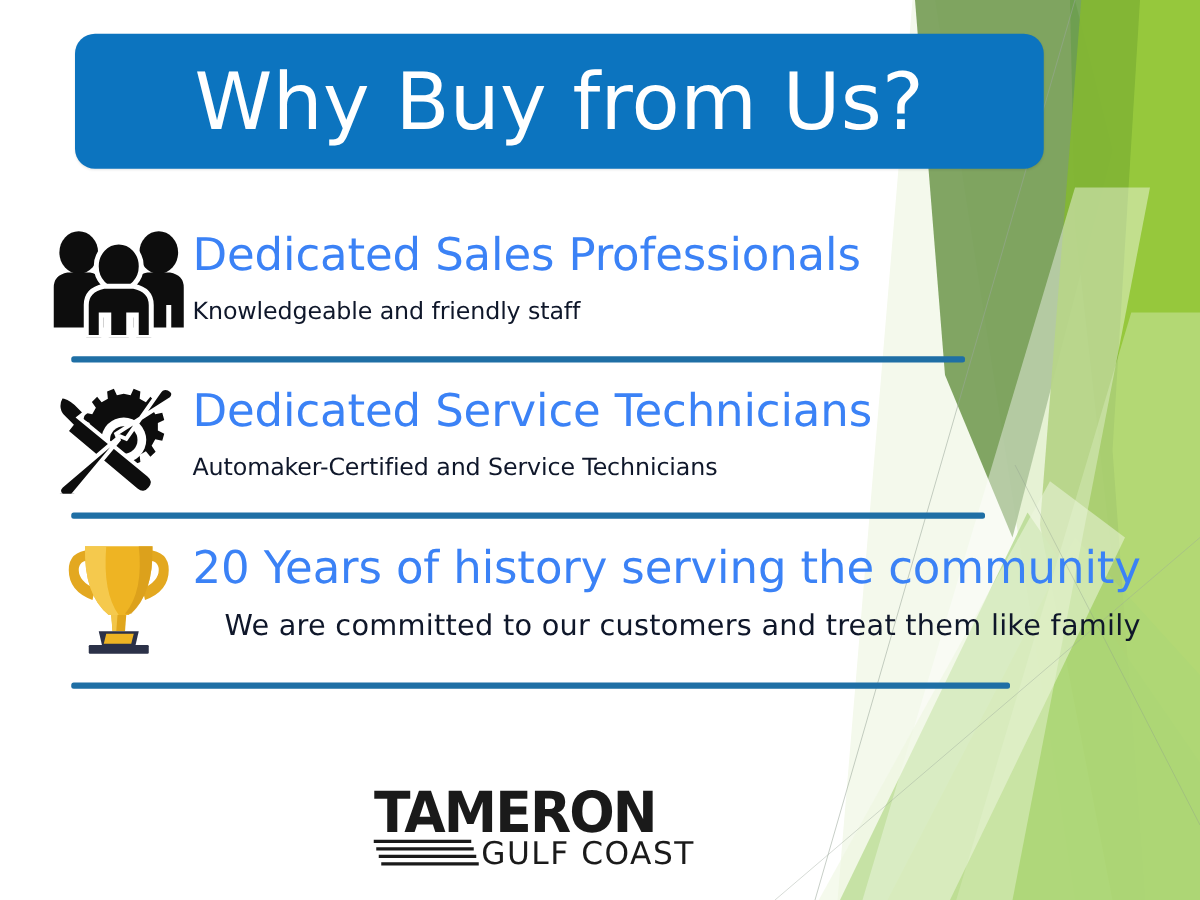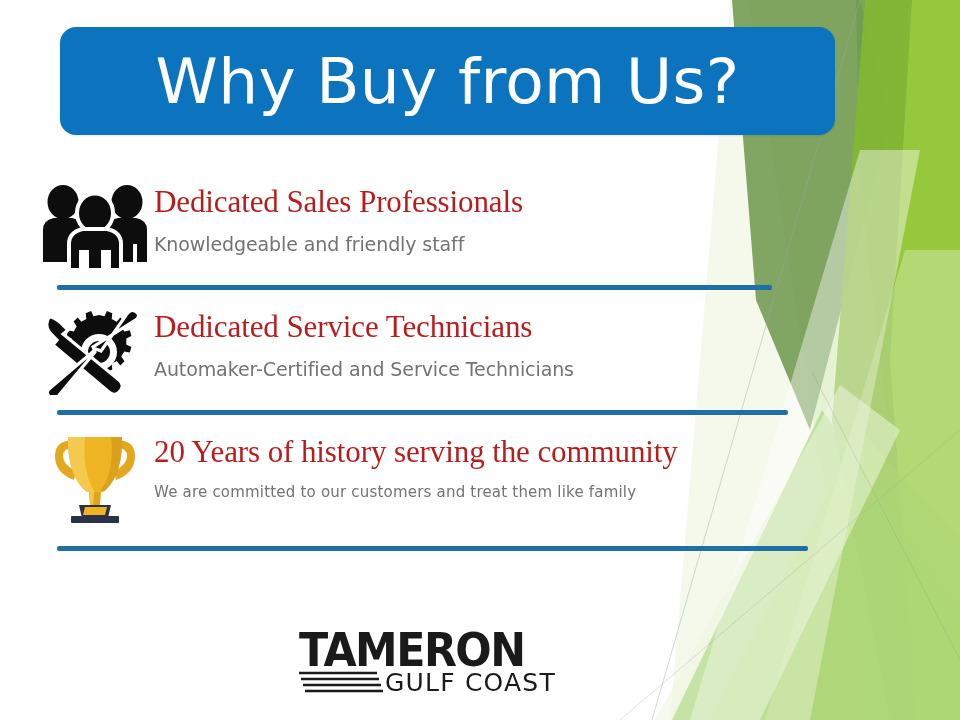--- a/index.html
+++ b/index.html
@@ -62,37 +62,36 @@
   .feature-icon {
     width: 118px;
     flex: 0 0 118px;
     display: flex;
     align-items: center;
     justify-content: center;
     height: 92px;
   }
   .feature-text { padding-top: 6px; }
   .feature-title {
-    font-size: 31px;
+    font-size: 36px;
     font-weight: 400;
-    color: #b91c1c;
+    color: #3b82f6;
     line-height: 1.05;
     white-space: nowrap;
     letter-spacing: -0.1px;
-    font-family: Liberation Serif, serif;
   }
   .feature-sub {
     font-size: 19px;
     font-weight: 400;
-    color: #737373;
+    color: #0f172a;
     margin-top: 14px;
     white-space: nowrap;
     letter-spacing: -0.1px;
   }
-  #row-2 .feature-sub { font-size: 15px; letter-spacing: 0.2px; }
+  #row-2 .feature-sub { font-size: 23px; letter-spacing: 0.2px; text-align: right; }
 
   
   .divider {
     position: absolute;
     left: 57px;
     height: 5px;
     background: #1f6fa5;
     border-radius: 2px;
     z-index: 4;
   }

